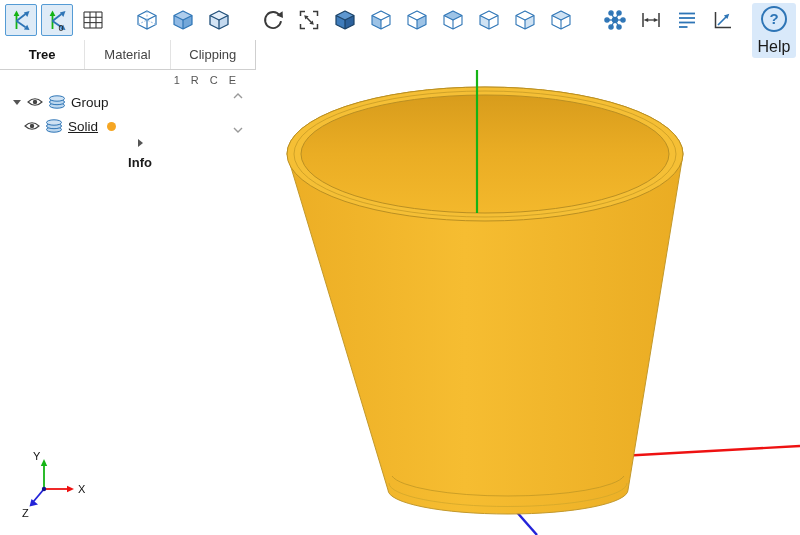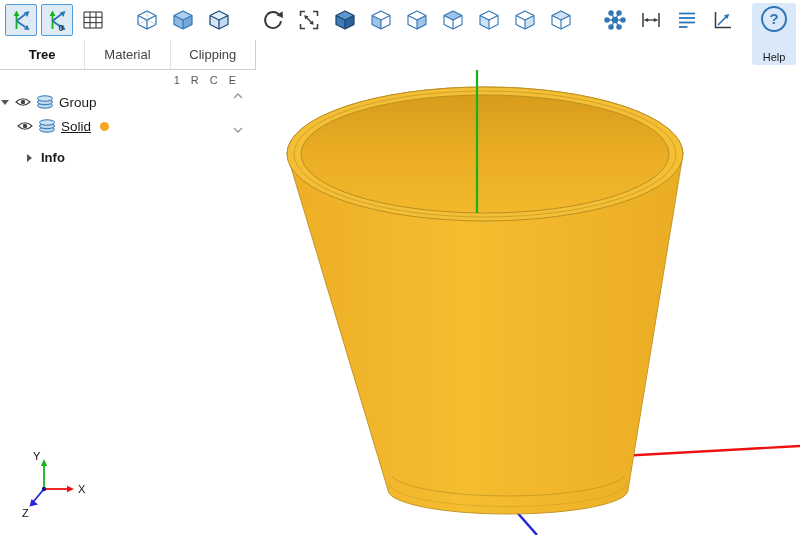--- a/index.html
+++ b/index.html
@@ -14,41 +14,41 @@
   .toolbar{position:absolute;left:0;top:0;width:100%;height:40px;display:flex;
            align-items:center;padding-left:5px;box-sizing:border-box;z-index:3;}
   .tb{width:30px;height:30px;display:flex;align-items:center;justify-content:center;
       border:1px solid transparent;border-radius:2px;margin-right:4px;cursor:pointer;}
   .tb.selected{background:#DEEBF7;border-color:#549BD5;}
   .gap{margin-left:18px;}
   .help{position:absolute;right:4px;top:3px;width:44px;padding:3px 0 2px;background:#D9E9FA;
         border-radius:3px;text-align:center;z-index:4;cursor:pointer;}
   .help-q{width:22px;height:22px;margin:0 auto;border:2px solid #2E75B6;border-radius:50%;
           color:#2E75B6;font-weight:bold;font-size:15px;line-height:22px;box-sizing:content-box;}
-  .help-lbl{font-size:11px;color:#1a1a1a;margin-top:19px;}
+  .help-lbl{font-size:16px;color:#1a1a1a;margin-top:6px;}
 
   
   .sidebar{position:absolute;left:0;top:40px;width:256px;z-index:2;}
   .tabs{display:flex;height:29px;border-bottom:1px solid #CFCFCF;border-right:1px solid #CFCFCF;}
   .tab{flex:1;display:flex;align-items:center;justify-content:center;font-size:13px;
        color:#444;cursor:pointer;border-left:1px solid #E3E3E3;}
   .tab:first-child{border-left:none;}
   .tab.active{color:#111;font-weight:bold;}
   .colhead{display:flex;justify-content:flex-end;align-items:center;height:20px;
            padding-right:20px;gap:11px;font-size:11px;color:#555;}
   .colhead span{cursor:pointer;}
   .tree{position:relative;}
-  .tree-row{display:flex;align-items:center;height:24px;padding-left:0;gap:5px;
+  .tree-row{display:flex;align-items:center;height:24px;padding-left:12px;gap:5px;
             font-size:13.5px;color:#1a1a1a;cursor:default;}
-  .tree-row.indent{padding-left:17px;text-decoration:underline;}
+  .tree-row.indent{padding-left:24px;text-decoration:underline;}
   .dot{width:9px;height:9px;border-radius:50%;background:#F5A623;margin-left:4px;}
   .tree-scroll{position:absolute;right:13px;top:2px;display:flex;flex-direction:column;
                gap:26px;align-items:center;}
-  .info-row{display:flex;align-items:center;gap:7px;padding-left:24px;margin-top:12px;
-            font-size:13px;font-weight:bold;cursor:pointer;}
+  .info-row{display:flex;align-items:center;gap:7px;padding-left:24px;
+            font-size:13px;font-weight:bold;cursor:pointer;flex-direction:column;}
 </style>
 </head>
 <body>
 
 <div class="app">
 
   <svg width="0" height="0" style="position:absolute" aria-hidden="true">
     <defs>
       <polygon id="cubeHex" points="12,3 21,7.5 21,16.5 12,21 3,16.5 3,7.5"></polygon>
       <polygon id="faceTop" points="12,3 21,7.5 12,12 3,7.5"></polygon>

